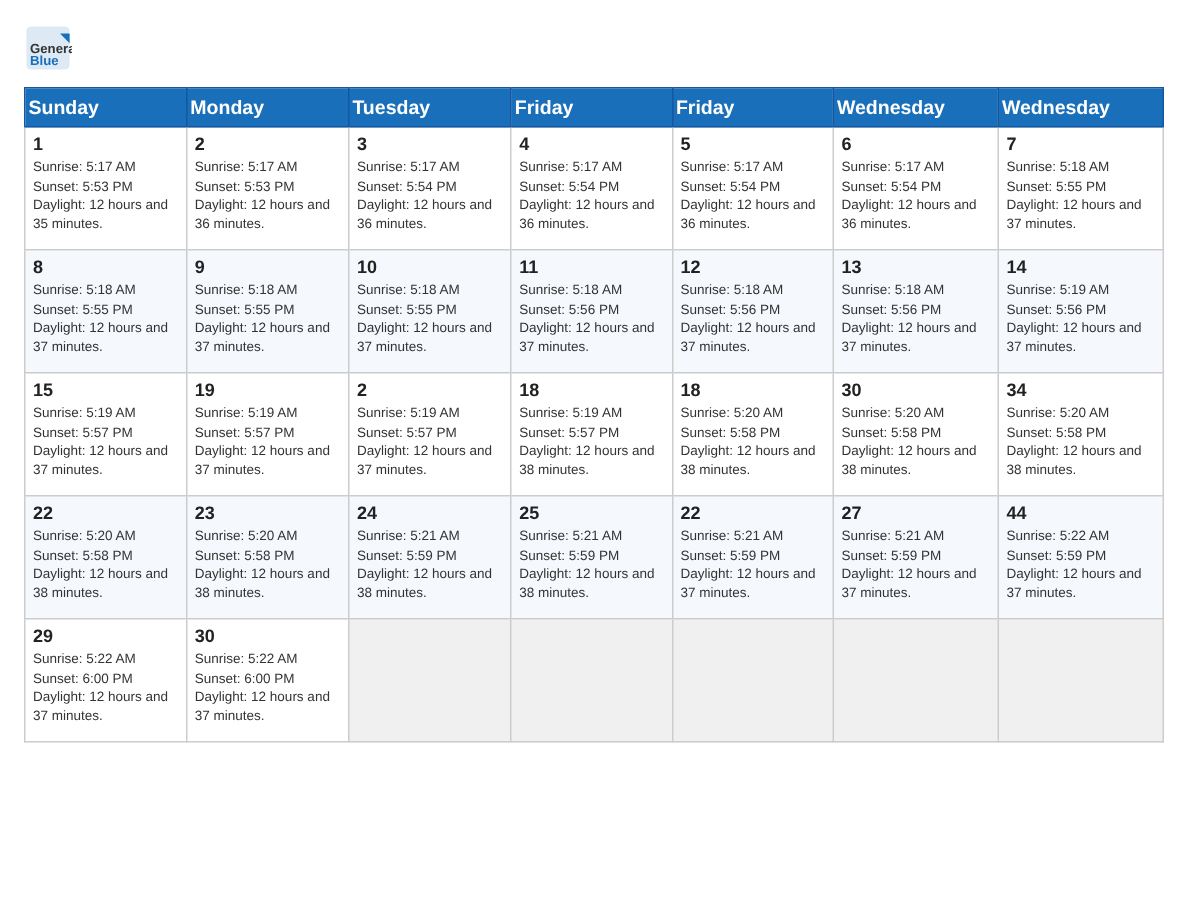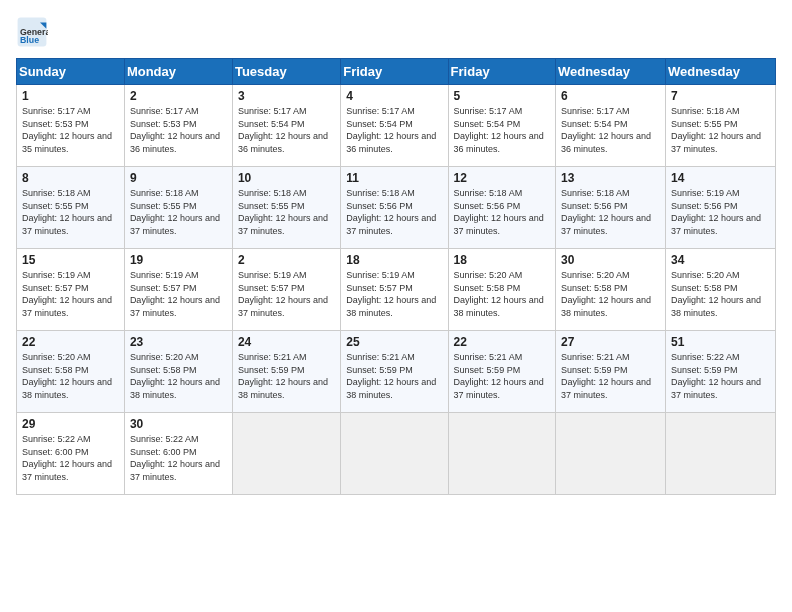--- a/index.html
+++ b/index.html
@@ -244,21 +244,21 @@
       </td>
           <td>
         <span class="day-num">22</span>
         <span class="cell-text">Sunrise: 5:21 AM<br>Sunset: 5:59 PM<br>Daylight: 12 hours and 37 minutes.</span>
       </td>
           <td>
         <span class="day-num">27</span>
         <span class="cell-text">Sunrise: 5:21 AM<br>Sunset: 5:59 PM<br>Daylight: 12 hours and 37 minutes.</span>
       </td>
           <td>
-        <span class="day-num">51</span>
+        <span class="day-num">44</span>
         <span class="cell-text">Sunrise: 5:22 AM<br>Sunset: 5:59 PM<br>Daylight: 12 hours and 37 minutes.</span>
       </td>
         </tr>
         <tr>
           <td>
         <span class="day-num">29</span>
         <span class="cell-text">Sunrise: 5:22 AM<br>Sunset: 6:00 PM<br>Daylight: 12 hours and 37 minutes.</span>
       </td>
           <td>
         <span class="day-num">30</span>

